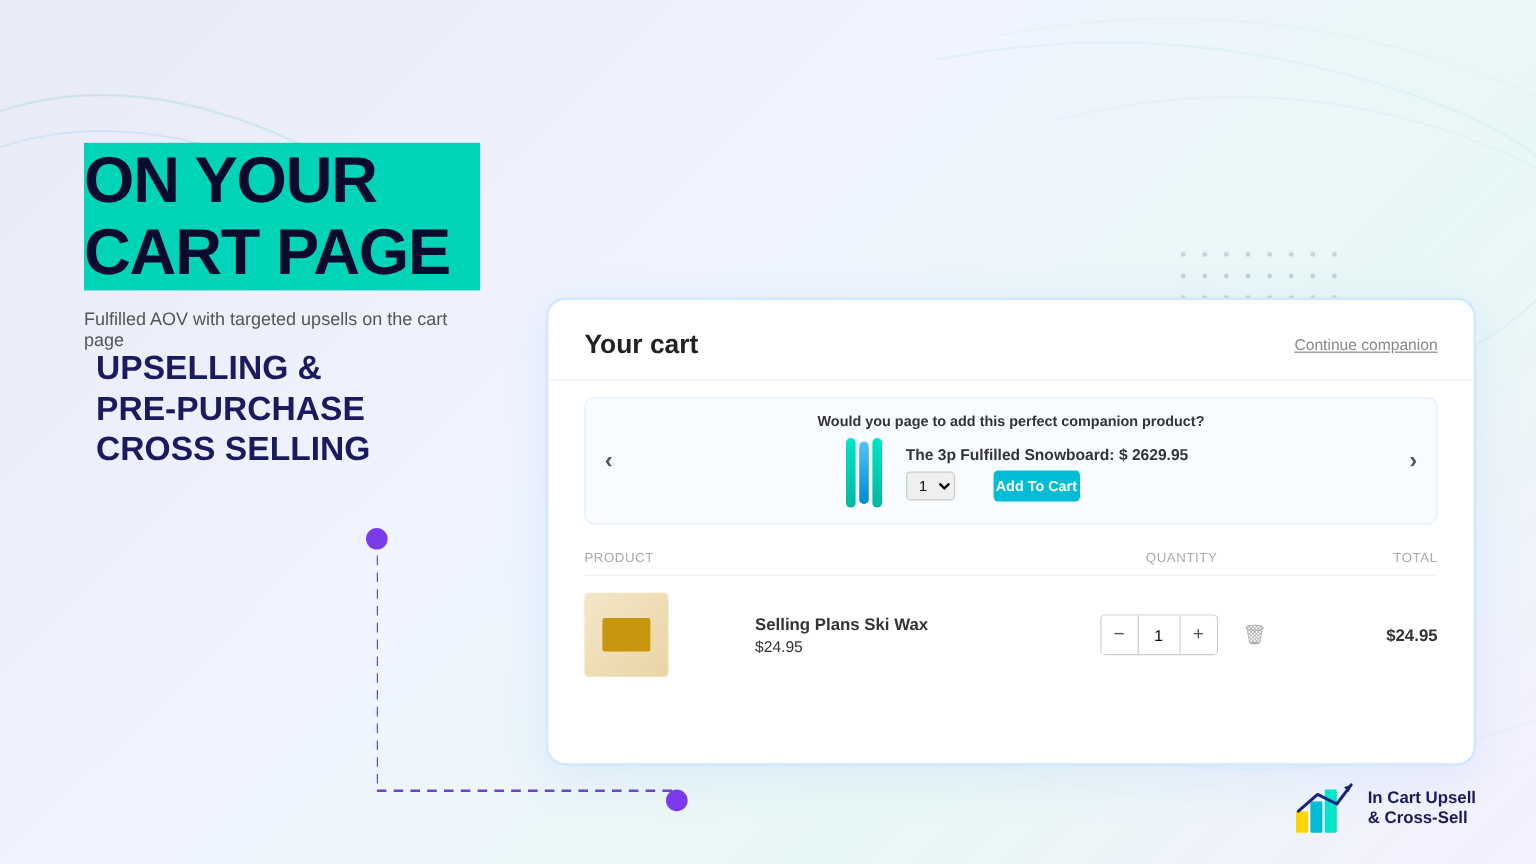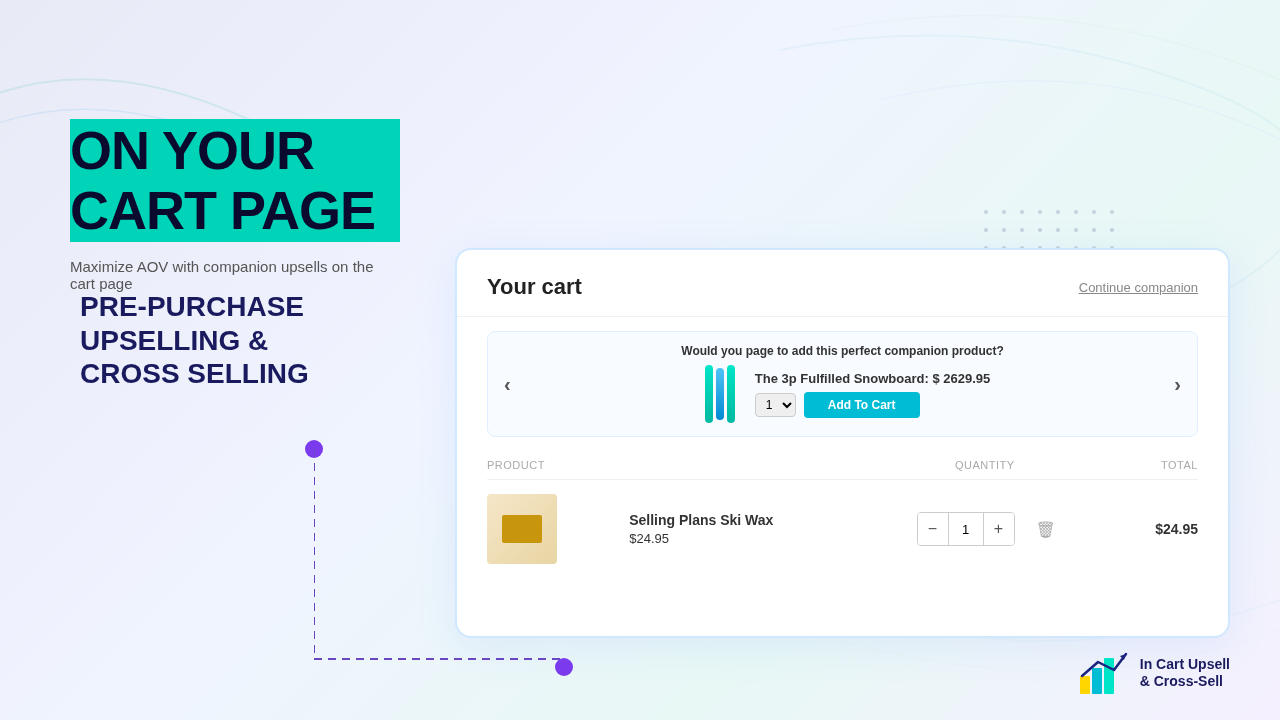--- a/index.html
+++ b/index.html
@@ -235,24 +235,25 @@
       border-radius: 4px;
       padding: 3px 6px;
       font-size: 12px;
     }
 
     .add-to-cart-btn {
       background: #00bcd4;
       color: #fff;
       border: none;
       border-radius: 4px;
-      padding: 6px 24px;
+      padding: 6px 2px;
       font-size: 12px;
       font-weight: 600;
       cursor: pointer;
+      margin-left: 24px;
     }
 
     
     .cart-table {
       padding: 0 30px;
     }
 
     .cart-table-header {
       display: grid;
       grid-template-columns: 1fr 2fr 1fr 1fr;
@@ -478,27 +479,27 @@
     <span></span>
     <span></span>
     <span></span>
 </div>
 
 <div class="left-section">
   <h1 class="main-title">
     <br>
     <span class="title-highlight">ON YOUR CART PAGE</span>
   </h1>
-  <p class="subtitle">Maximize AOV with companion upsells on the cart page</p>
+  <p class="subtitle">Fulfilled AOV with targeted upsells on the cart page</p>
 </div>
 
 <div class="pre-purchase-section">
   <div class="pre-purchase-title">
+    <div>UPSELLING &amp;</div>
     <div>PRE-PURCHASE</div>
-    <div>UPSELLING &amp;</div>
     <div>CROSS SELLING</div>
   </div>
 </div>
 
 <div class="dashed-path">
   <div class="dot-purple dot-start"></div>
   <svg class="dashed-line-svg" width="260" height="220" viewBox="0 0 260 220" fill="none">
     <path d="M0 0 L0 210 L250 210" stroke="#6b46c1" stroke-width="2" stroke-dasharray="8,6" fill="none"></path>
   </svg>
   <div class="dot-purple dot-end"></div>

